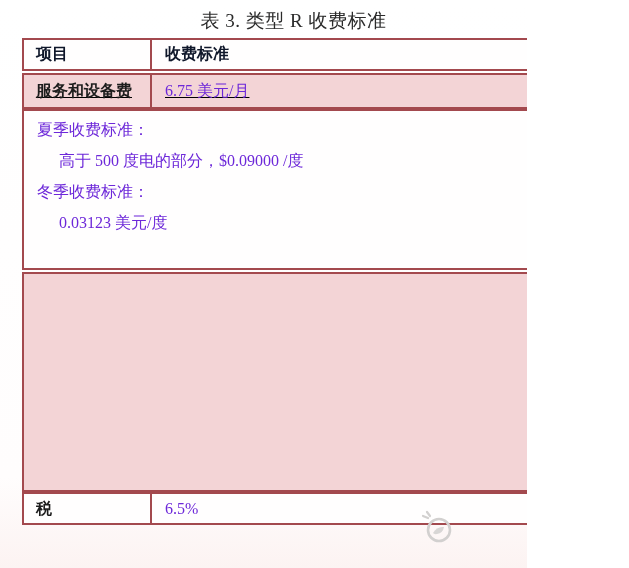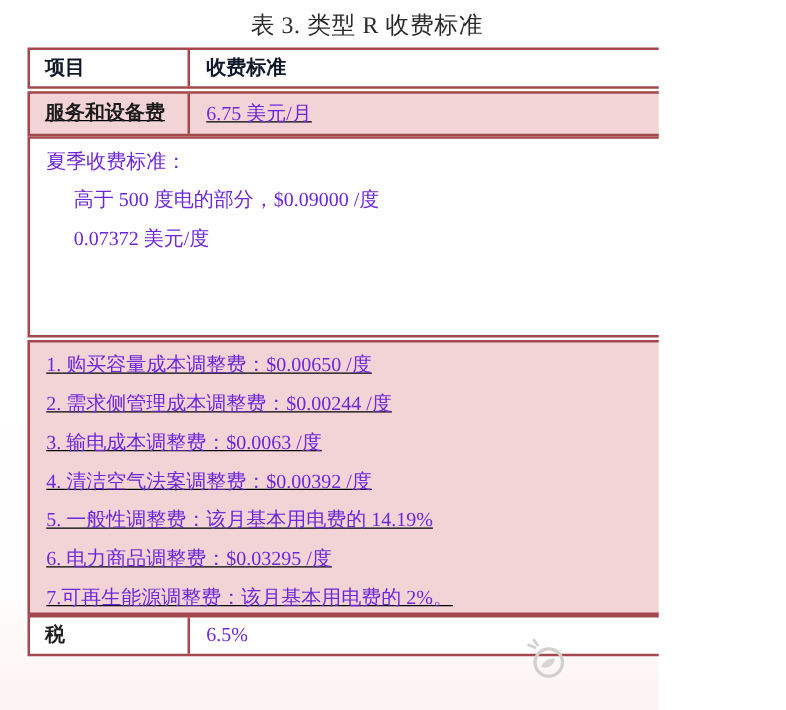--- a/index.html
+++ b/index.html
@@ -97,34 +97,26 @@
       </div>
       <div class="col2 single">
         <div class="line">6.75 美元/月</div>
       </div>
     </div>
 
     <div class="row r-basic thick">
       <div class="col2">
         <div class="line">夏季收费标准：</div>
         <div class="line indent">高于 500 度电的部分，$0.09000 /度</div>
-        <div class="line indent">0.07372 美元/度</div>
+        <div class="line">冬季收费标准：</div>
+        <div class="line indent">0.03123 美元/度</div>
       </div>
     </div>
 
     <div class="row r-adjust highlight gap">
-      <div class="col2">
-        <div class="line">1. 购买容量成本调整费：$0.00650 /度</div>
-        <div class="line">2. 需求侧管理成本调整费：$0.00244 /度</div>
-        <div class="line">3. 输电成本调整费：$0.0063 /度</div>
-        <div class="line">4. 清洁空气法案调整费：$0.00392 /度</div>
-        <div class="line">5. 一般性调整费：该月基本用电费的 14.19%</div>
-        <div class="line">6. 电力商品调整费：$0.03295 /度</div>
-        <div class="line">7.可再生能源调整费：该月基本用电费的 2%。</div>
-      </div>
     </div>
 
     <div class="row r-tax thick">
       <div class="col1">
         <span class="row-label">税</span>
       </div>
       <div class="col2 single">
         <div class="line">6.5%</div>
       </div>
     </div>

